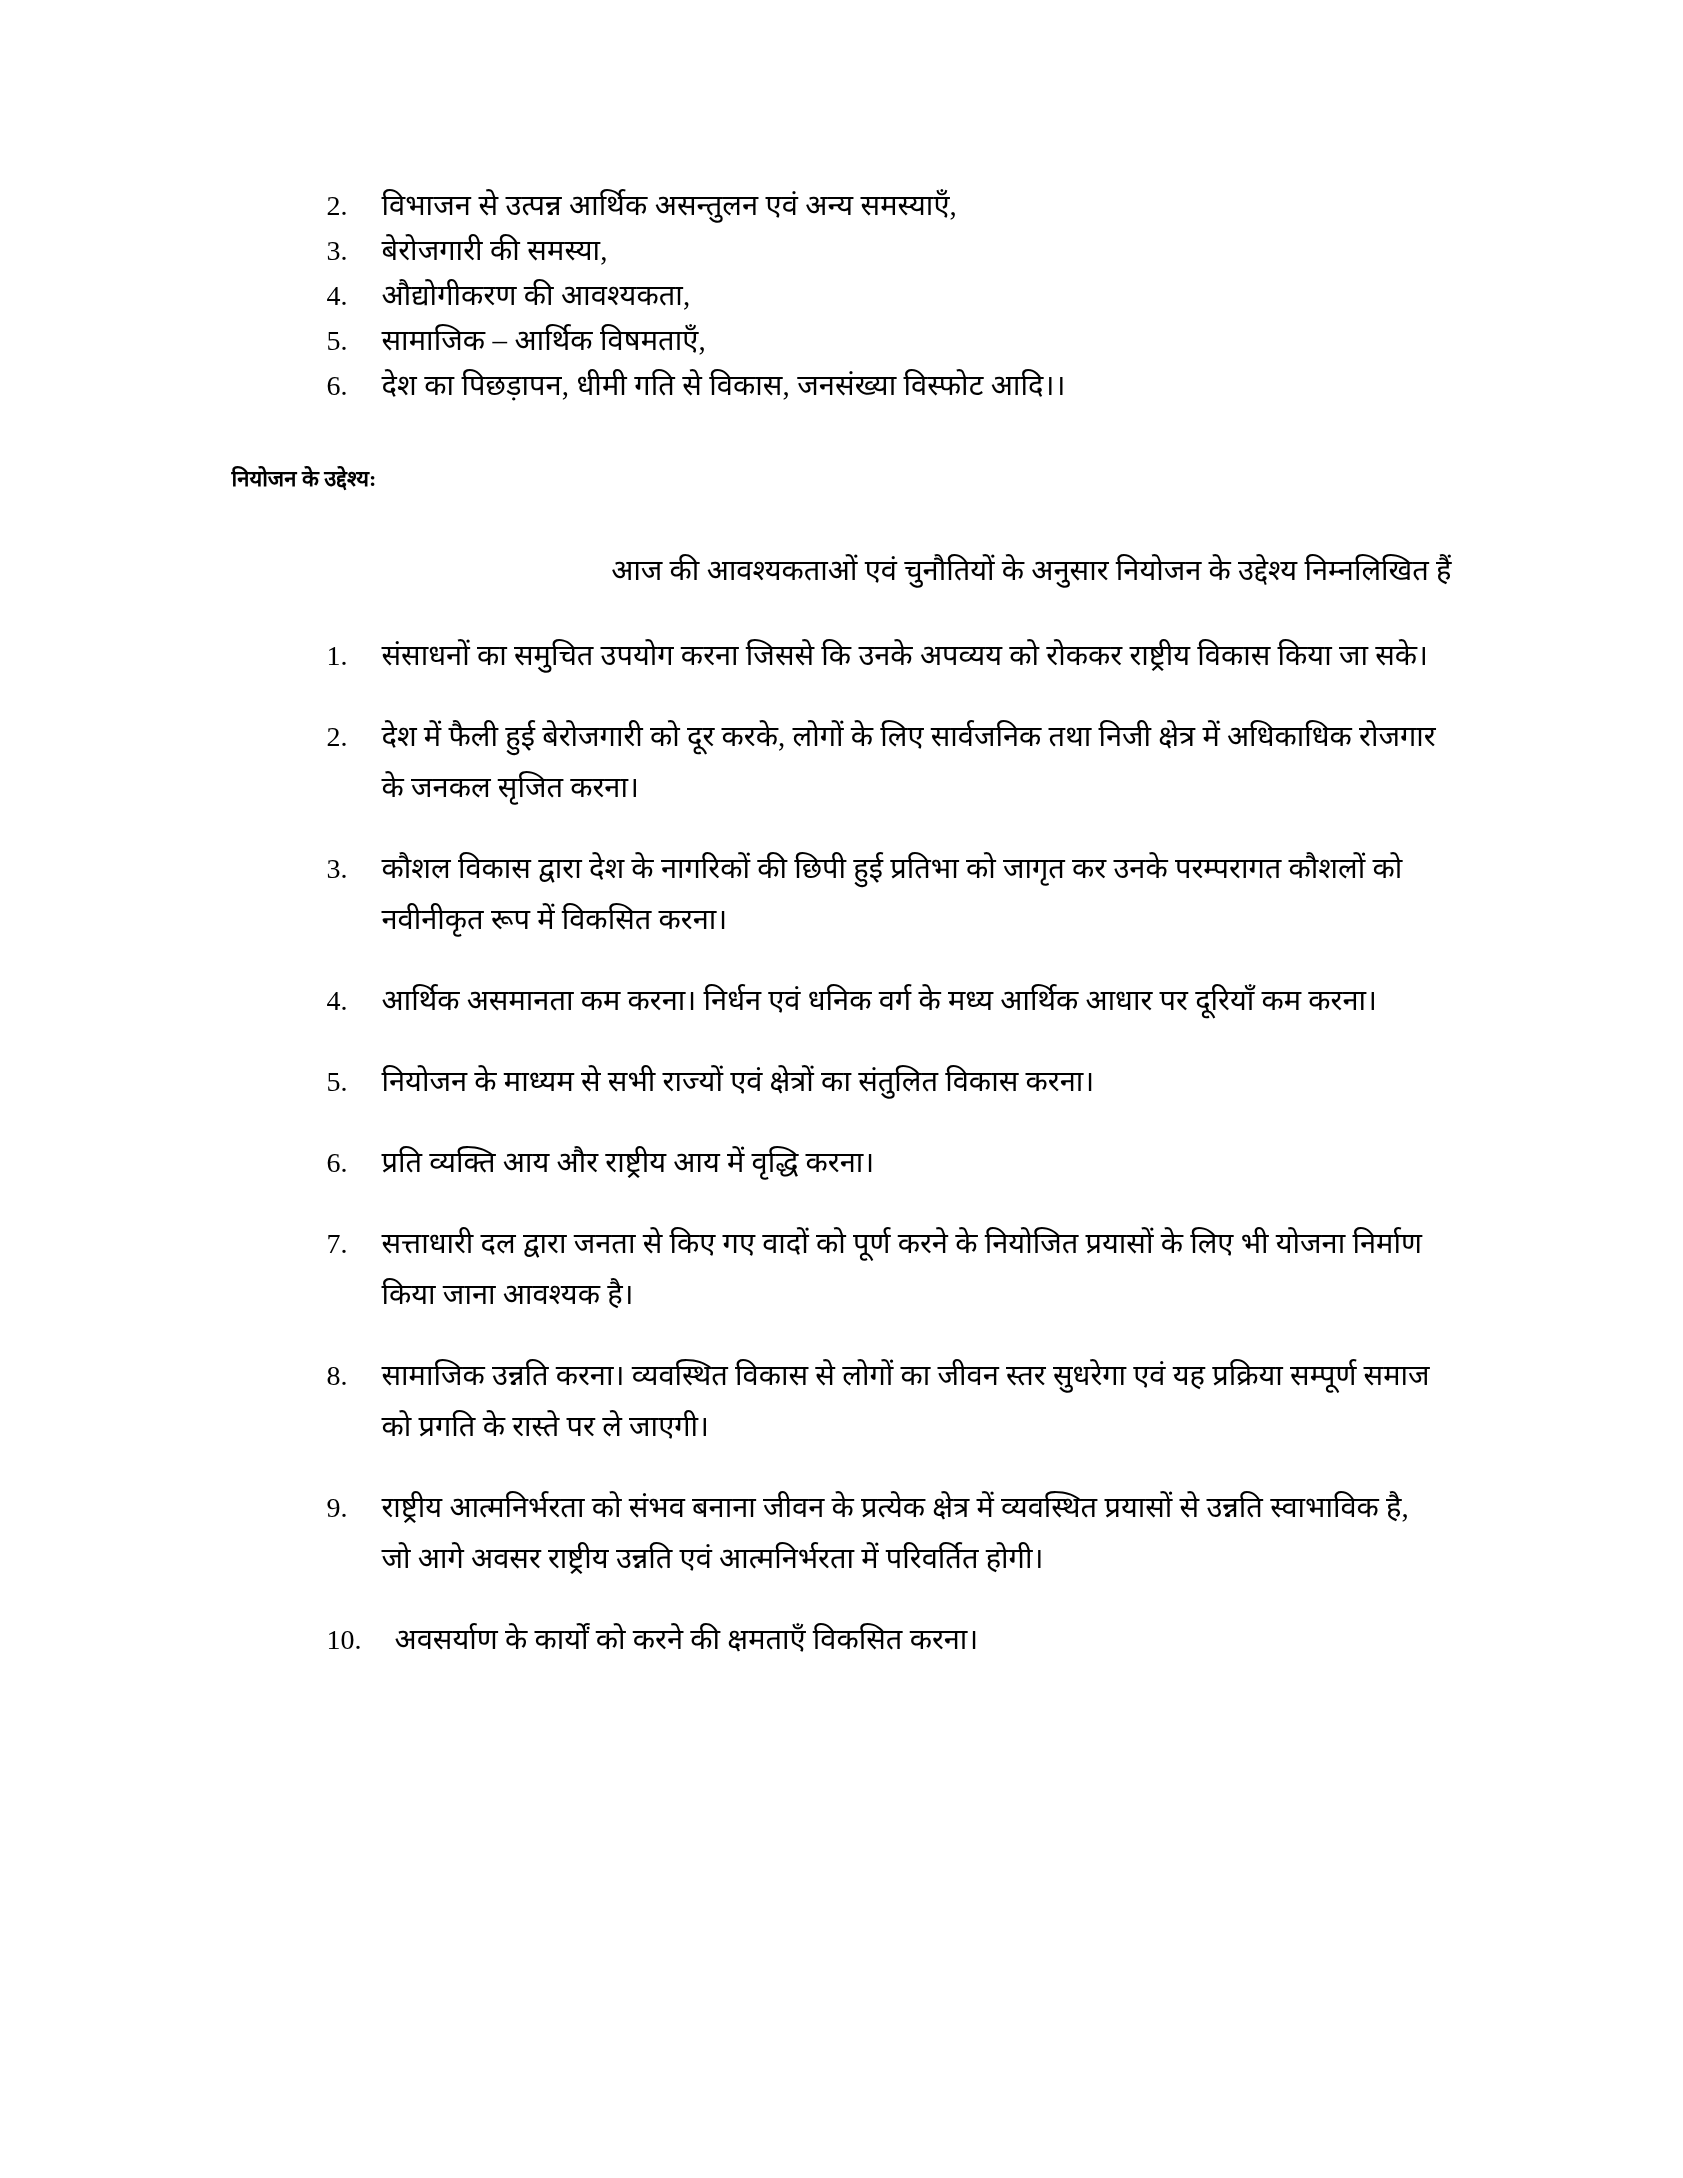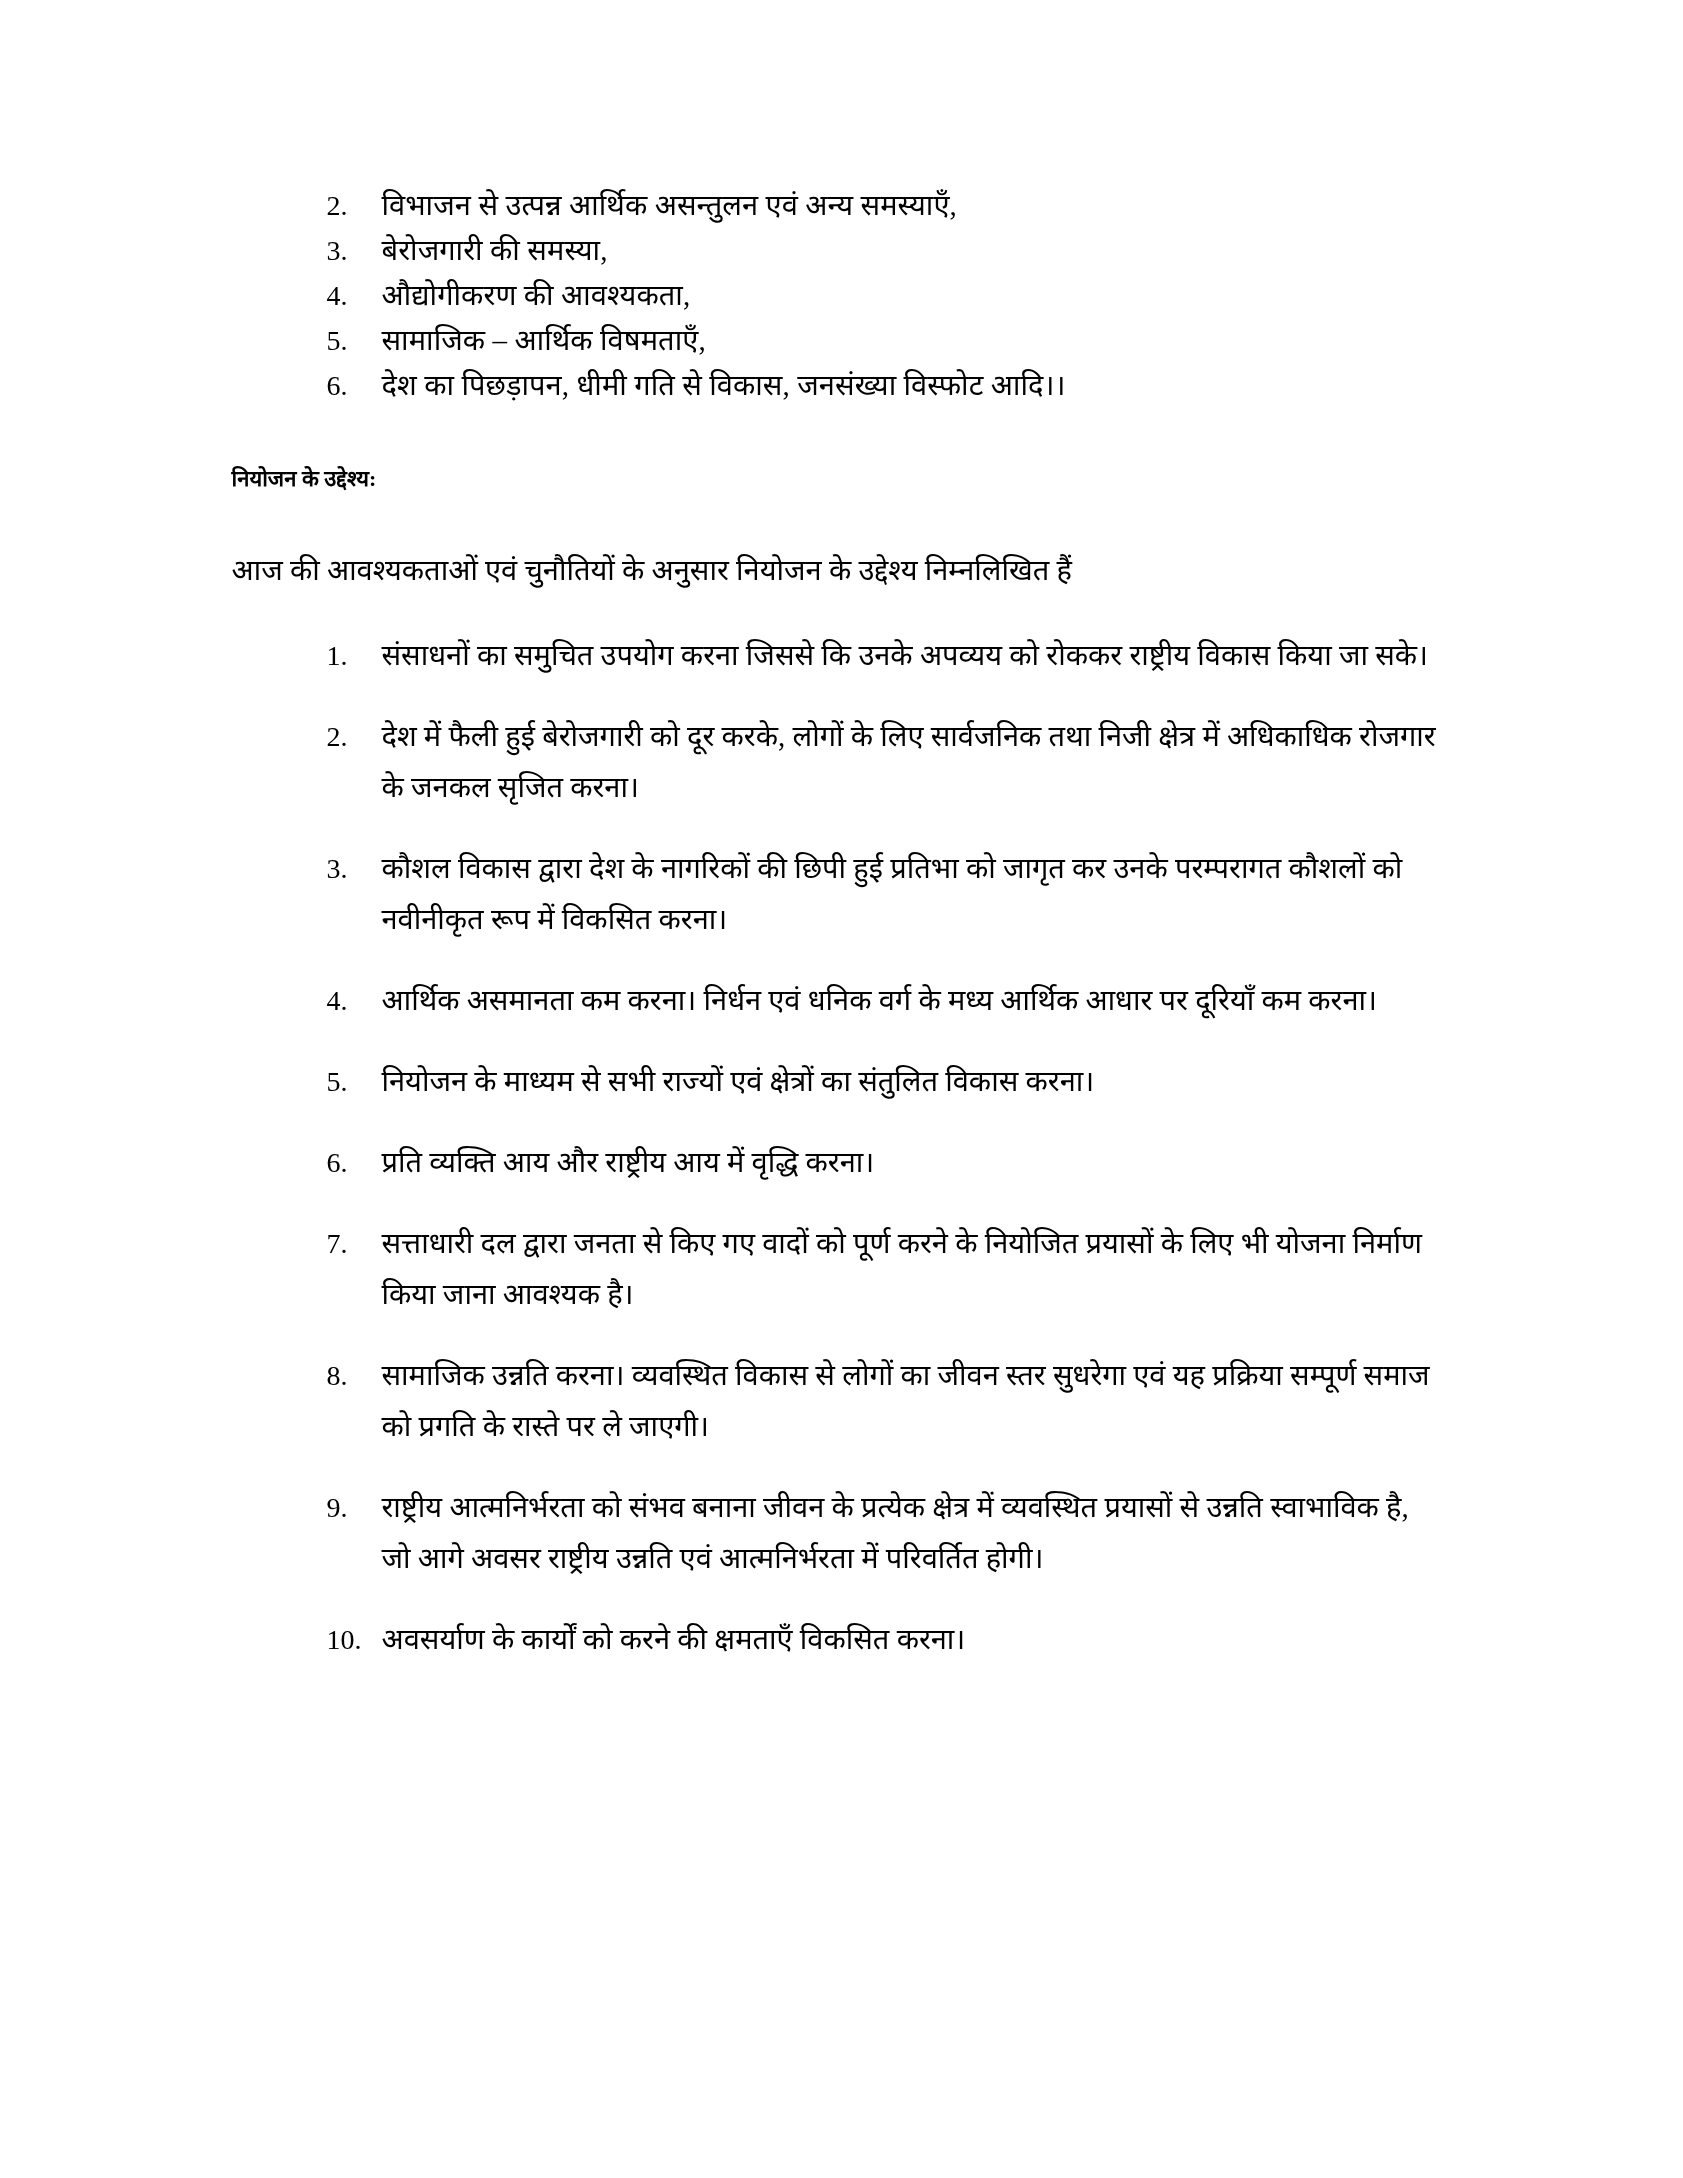--- a/index.html
+++ b/index.html
@@ -65,38 +65,39 @@
 
   
   .para {
     margin: 42px 0 0 0;
     font-size: 29px;
     line-height: 52px;
     text-align: justify;
     text-justify: inter-word;
   }
   .para.no-justify {
-    text-align: left;
+    text-align: right;
   }
 
   
   .main-list {
     list-style: none;
     margin: 34px 0 0 0;
     padding: 0 0 0 95px;
   }
   .main-list > li {
     display: flex;
     align-items: baseline;
     font-size: 29px;
     line-height: 51px;
     margin-bottom: 30px;
   }
   .main-list > li:last-child {
     margin-bottom: 0;
+    gap: 13px;
   }
   .main-list .marker {
     flex: 0 0 auto;
     width: 55px;
     font-size: 28px;
   }
   .main-list .marker.wide {
     width: 55px;
   }
   .main-list .txt {

